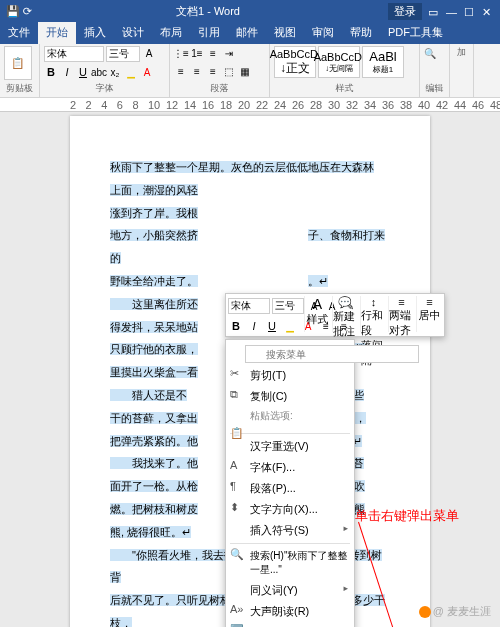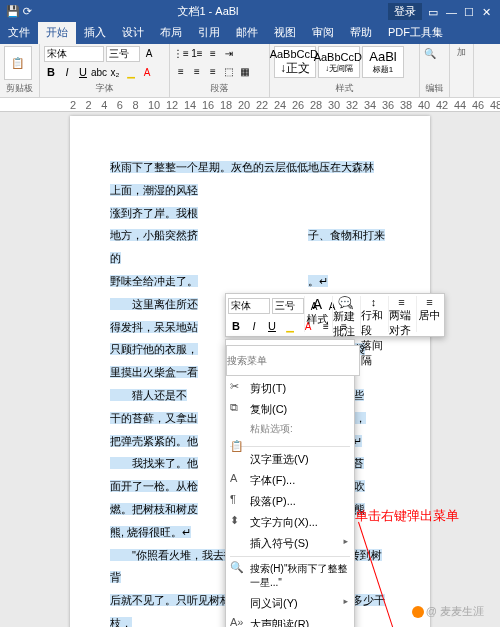--- a/index.html
+++ b/index.html
@@ -24,37 +24,37 @@
 .doc{position:relative;background:#eaeaea;height:515px;overflow:hidden}
 .page{position:absolute;left:70px;top:4px;width:360px;background:#fff;box-shadow:0 0 3px rgba(0,0,0,.3);padding:40px 40px 10px}
 .txt{font-size:12px;line-height:1.9;color:#000}
 .sel{background:#cce4f7}
 .floatbar{position:absolute;left:225px;top:181px;width:220px;height:44px;background:#fff;border:1px solid #c9c9c9;box-shadow:0 2px 6px rgba(0,0,0,.25);display:flex;flex-wrap:wrap;padding:2px}
 .fb-row{display:flex;align-items:center;gap:2px;width:100%;height:20px}
 .fb-sel{border:1px solid #ccc;height:16px;font-size:10px;padding:0 2px;background:#fff}
 .fb-btn{width:16px;height:16px;font-size:10px;display:flex;align-items:center;justify-content:center}
 .fb-big{width:26px;height:36px;display:flex;flex-direction:column;align-items:center;font-size:9px;border-left:1px solid #eee;margin-left:2px}
 .ctxmenu{position:absolute;left:225px;top:227px;width:130px;background:#fff;border:1px solid #c9c9c9;box-shadow:0 3px 8px rgba(0,0,0,.3);padding:3px 0}
-.ctx-search{margin:2px 0;border:1px solid #ccc;height:31px;font-size:10px;padding:0 0;color:#888}
+.ctx-search{margin:2px 19px;border:1px solid #ccc;height:18px;font-size:10px;padding:0 20px;color:#888}
 .ctx-item{padding:3px 6px 3px 24px;font-size:11px;position:relative;cursor:default}
 .ctx-item.sub:after{content:"▸";position:absolute;right:6px;font-size:9px;color:#666}
 .ctx-icon{position:absolute;left:4px;width:14px;height:14px;font-size:11px;top:2px;color:#555}
 .ctx-sep{height:1px;background:#e0e0e0;margin:2px 4px}
 .ctx-label{padding:2px 6px 2px 24px;font-size:10px;color:#888}
 .annot{position:absolute;left:355px;top:395px;color:#ff0000;font-size:13px;font-weight:500}
 .arrow{position:absolute;left:358px;top:410px;width:1px;height:210px;background:#ff0000;transform:rotate(-18deg);transform-origin:top}
-.watermark{position:absolute;right:16px;bottom:8px;font-size:10px;color:#aaa}
+.watermark{position:absolute;right:9px;bottom:8px;font-size:10px;color:#aaa}
 .wm-icon{display:inline-block;width:12px;height:12px;border-radius:50%;background:#ff8500;vertical-align:middle;margin-right:2px}
 </style>
 </head>
 <body>
 
 <div class="titlebar">
   <span>💾 ⟳</span>
-  <span class="title">文档1 - AaBl</span>
+  <span class="title">文档1 - Word</span>
   <span class="login">登录</span>
   <span class="wctl">▭</span>
   <span class="wctl">—</span>
   <span class="wctl">☐</span>
   <span class="wctl">✕</span>
 </div>
 
 <div class="tabs">
   <div class="tab">文件</div>
   <div class="tab active">开始</div>

